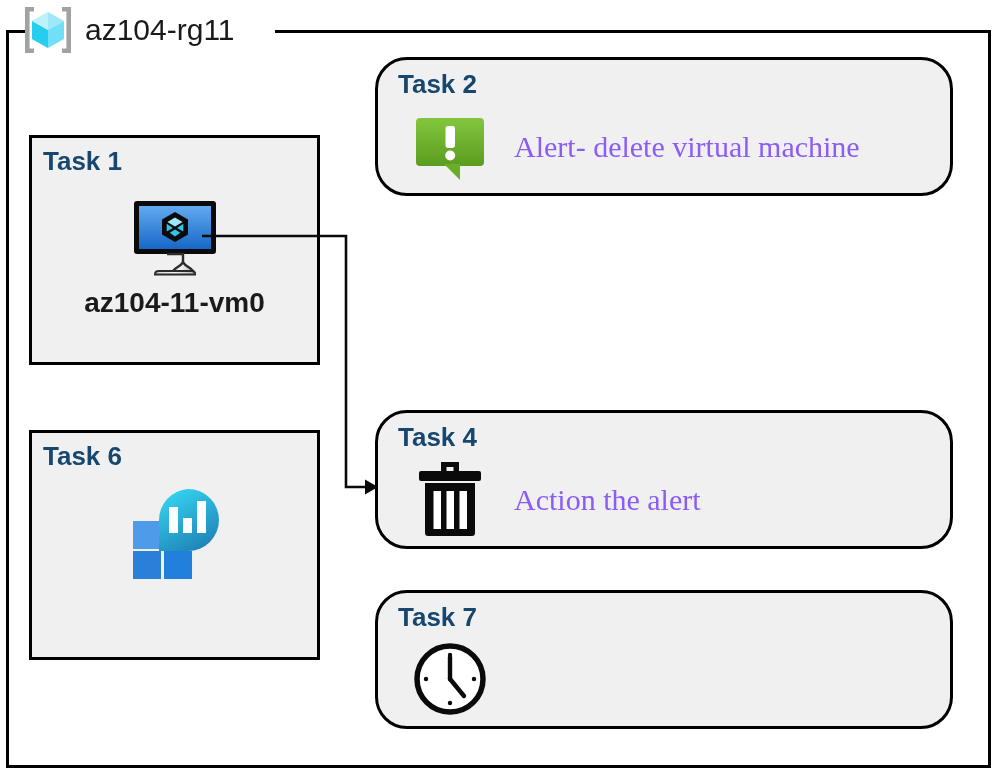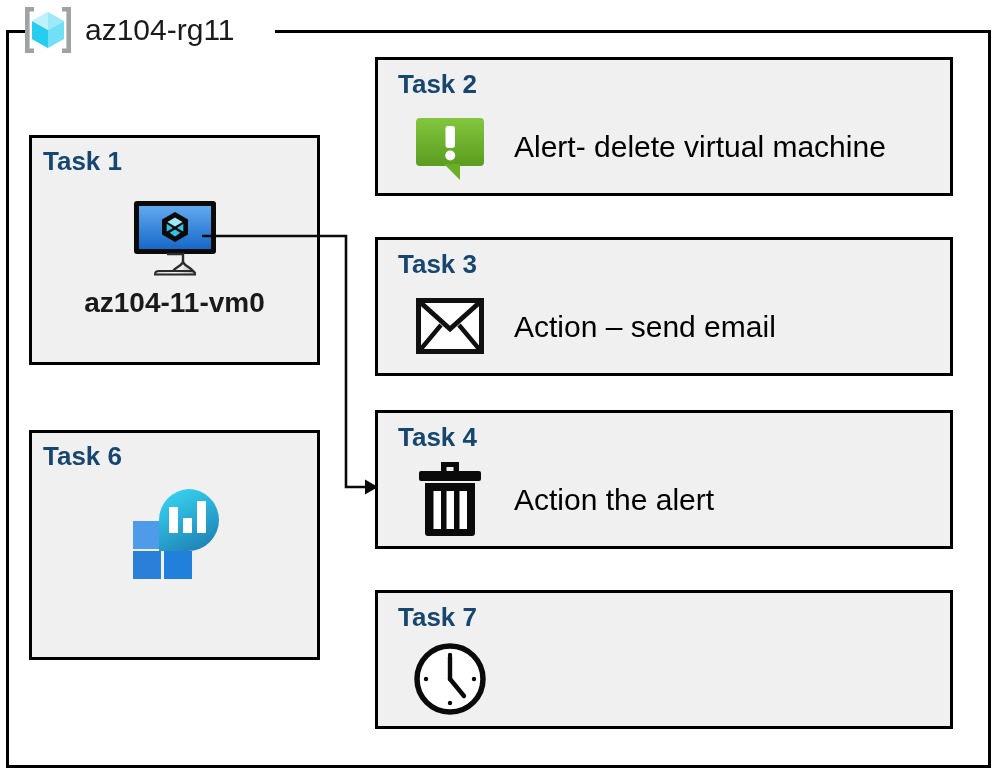--- a/index.html
+++ b/index.html
@@ -107,44 +107,45 @@
     left: 0; right: 0;
     top: 150px;
     text-align: center;
     font-size: 28px;
     color: #1a1a1a;
     line-height: 1.1;
     font-weight: bold;
   }
 
   
-  .card-h { width: 578px; height: 139px; }
+  .card-h { width: 578px; height: 139px; border-radius: 32px; }
   .card-h .card-label { left: 20px; top: 11px; }
   .card-h .row {
     position: absolute;
     left: 34px;
     top: 44px;
     right: 8px;
     height: 84px;
     display: flex;
     align-items: center;
     gap: 26px;
   }
   .card-h .icon-wrap {
     width: 76px; height: 76px;
     flex: 0 0 auto;
     display: flex;
     align-items: center;
     justify-content: center;
   }
   .card-h .caption {
     font-size: 30px;
-    color: #000000;
+    color: #8b5cf6;
     line-height: 1.1;
     white-space: nowrap;
+    font-family: Liberation Serif, serif;
   }
 
   
   #card-task1 { left: 27px;  top: 135px; }
   #card-task6 { left: 27px;  top: 430px; }
   #card-task2 { left: 373px; top: 57px;  }
   #card-task3 { left: 373px; top: 237px; }
   #card-task4 { left: 373px; top: 410px; padding-left: 40px; }
   #card-task5 { left: 373px; top: 590px; }
 
@@ -254,33 +255,20 @@
           <rect x="2" y="8" width="68" height="48" rx="4" fill="url(#alertGrad)"></rect>
           <path d="M30 54 L46 54 L46 70 Z" fill="#6aae28"></path>
           <rect x="31.5" y="16" width="9.5" height="22" rx="2.4" fill="#ffffff"></rect>
           <circle cx="36.2" cy="45.5" r="5" fill="#ffffff"></circle>
         </svg>
       </div>
       <div class="caption">Alert- delete virtual machine</div>
     </div>
   </div>
 
-  <div class="card card-h" id="card-task3">
-    <div class="card-label">Task 3</div>
-    <div class="row">
-      <div class="icon-wrap">
-        <svg width="68" height="56" viewBox="0 0 68 56">
-          <rect x="2.5" y="2.5" width="63" height="51" fill="#ffffff" stroke="#101010" stroke-width="5"></rect>
-          <path d="M4.5 4.5 L34 31 L63.5 4.5" fill="none" stroke="#101010" stroke-width="5"></path>
-          <path d="M4.5 51.5 L25 27 M63.5 51.5 L43 27" fill="none" stroke="#101010" stroke-width="4.4"></path>
-        </svg>
-      </div>
-      <div class="caption">Action – send email</div>
-    </div>
-  </div>
 
   <div class="card card-h" id="card-task4">
     <div class="card-label">Task 4</div>
     <div class="row">
       <div class="icon-wrap">
         <svg width="66" height="78" viewBox="0 0 66 78">
 
           <path d="M24 2 h18 v9 h-5.5 v-4 h-7 v4 h-5.5 z" fill="#0a0a0a"></path>
 
           <rect x="2" y="11" width="62" height="10" rx="2" fill="#0a0a0a"></rect>

